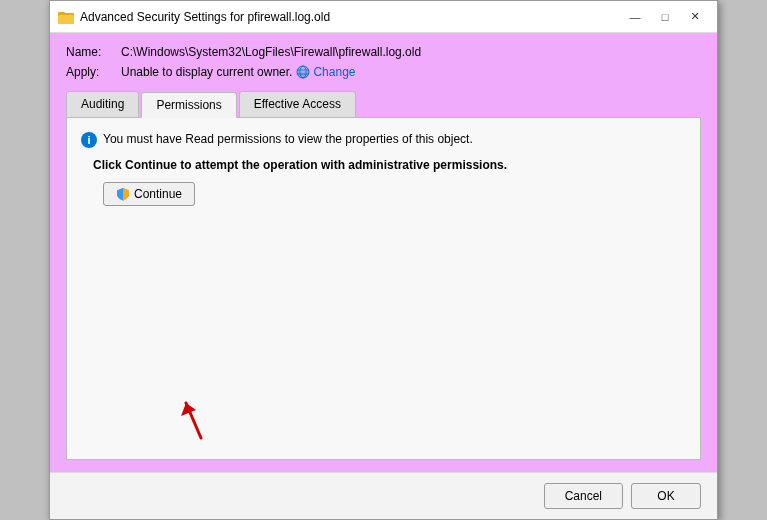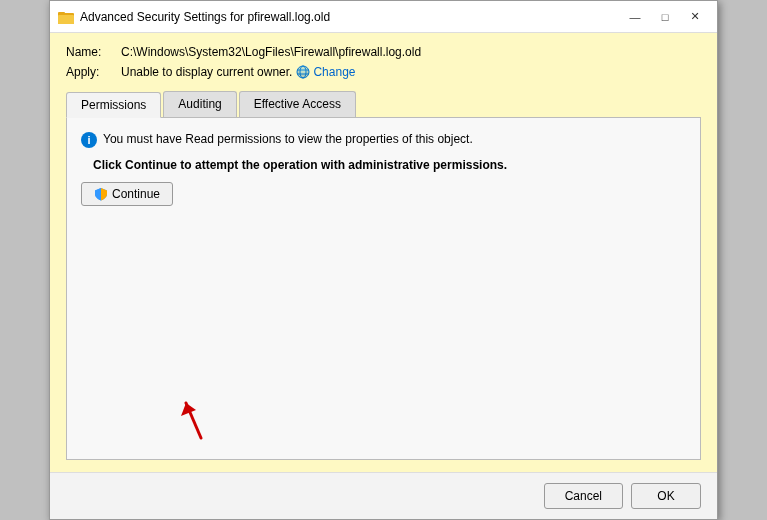--- a/index.html
+++ b/index.html
@@ -69,21 +69,21 @@
       justify-content: center;
       font-size: 11px;
       color: #333;
     }
 
     .content {
       flex: 1;
       padding: 12px 16px;
       display: flex;
       flex-direction: column;
-      background: #fef9c3;
+      background: #f0abfc;
     }
 
     .field-row {
       display: flex;
       align-items: center;
       margin-bottom: 6px;
     }
 
     .field-label {
       width: 55px;
@@ -191,20 +191,21 @@
       display: flex;
       align-items: center;
       gap: 4px;
       padding: 4px 12px;
       background: #f0f0f0;
       border: 1px solid #999;
       border-radius: 3px;
       cursor: pointer;
       font-size: 12px;
       color: #000;
+      margin-left: 22px;
     }
 
     .shield-icon {
       width: 14px;
       height: 14px;
     }
 
     .cursor-arrow {
       position: absolute;
       left: 114px;
@@ -289,22 +290,22 @@
               <stop offset="0%" stop-color="#4fc3f7"></stop>
               <stop offset="100%" stop-color="#0066aa"></stop>
             </radialGradient>
           </defs>
         </svg>
         <span>Change</span>
       </a>
     </div>
 
     <div class="tabs">
+      <div class="tab">Auditing</div>
       <div class="tab active">Permissions</div>
-      <div class="tab">Auditing</div>
       <div class="tab">Effective Access</div>
     </div>
 
     <div class="tab-content tab-content-area">
 
       <div class="info-box">
         <div class="info-icon">i</div>
         <span class="info-text">You must have Read permissions to view the properties of this object.</span>
       </div>
 

